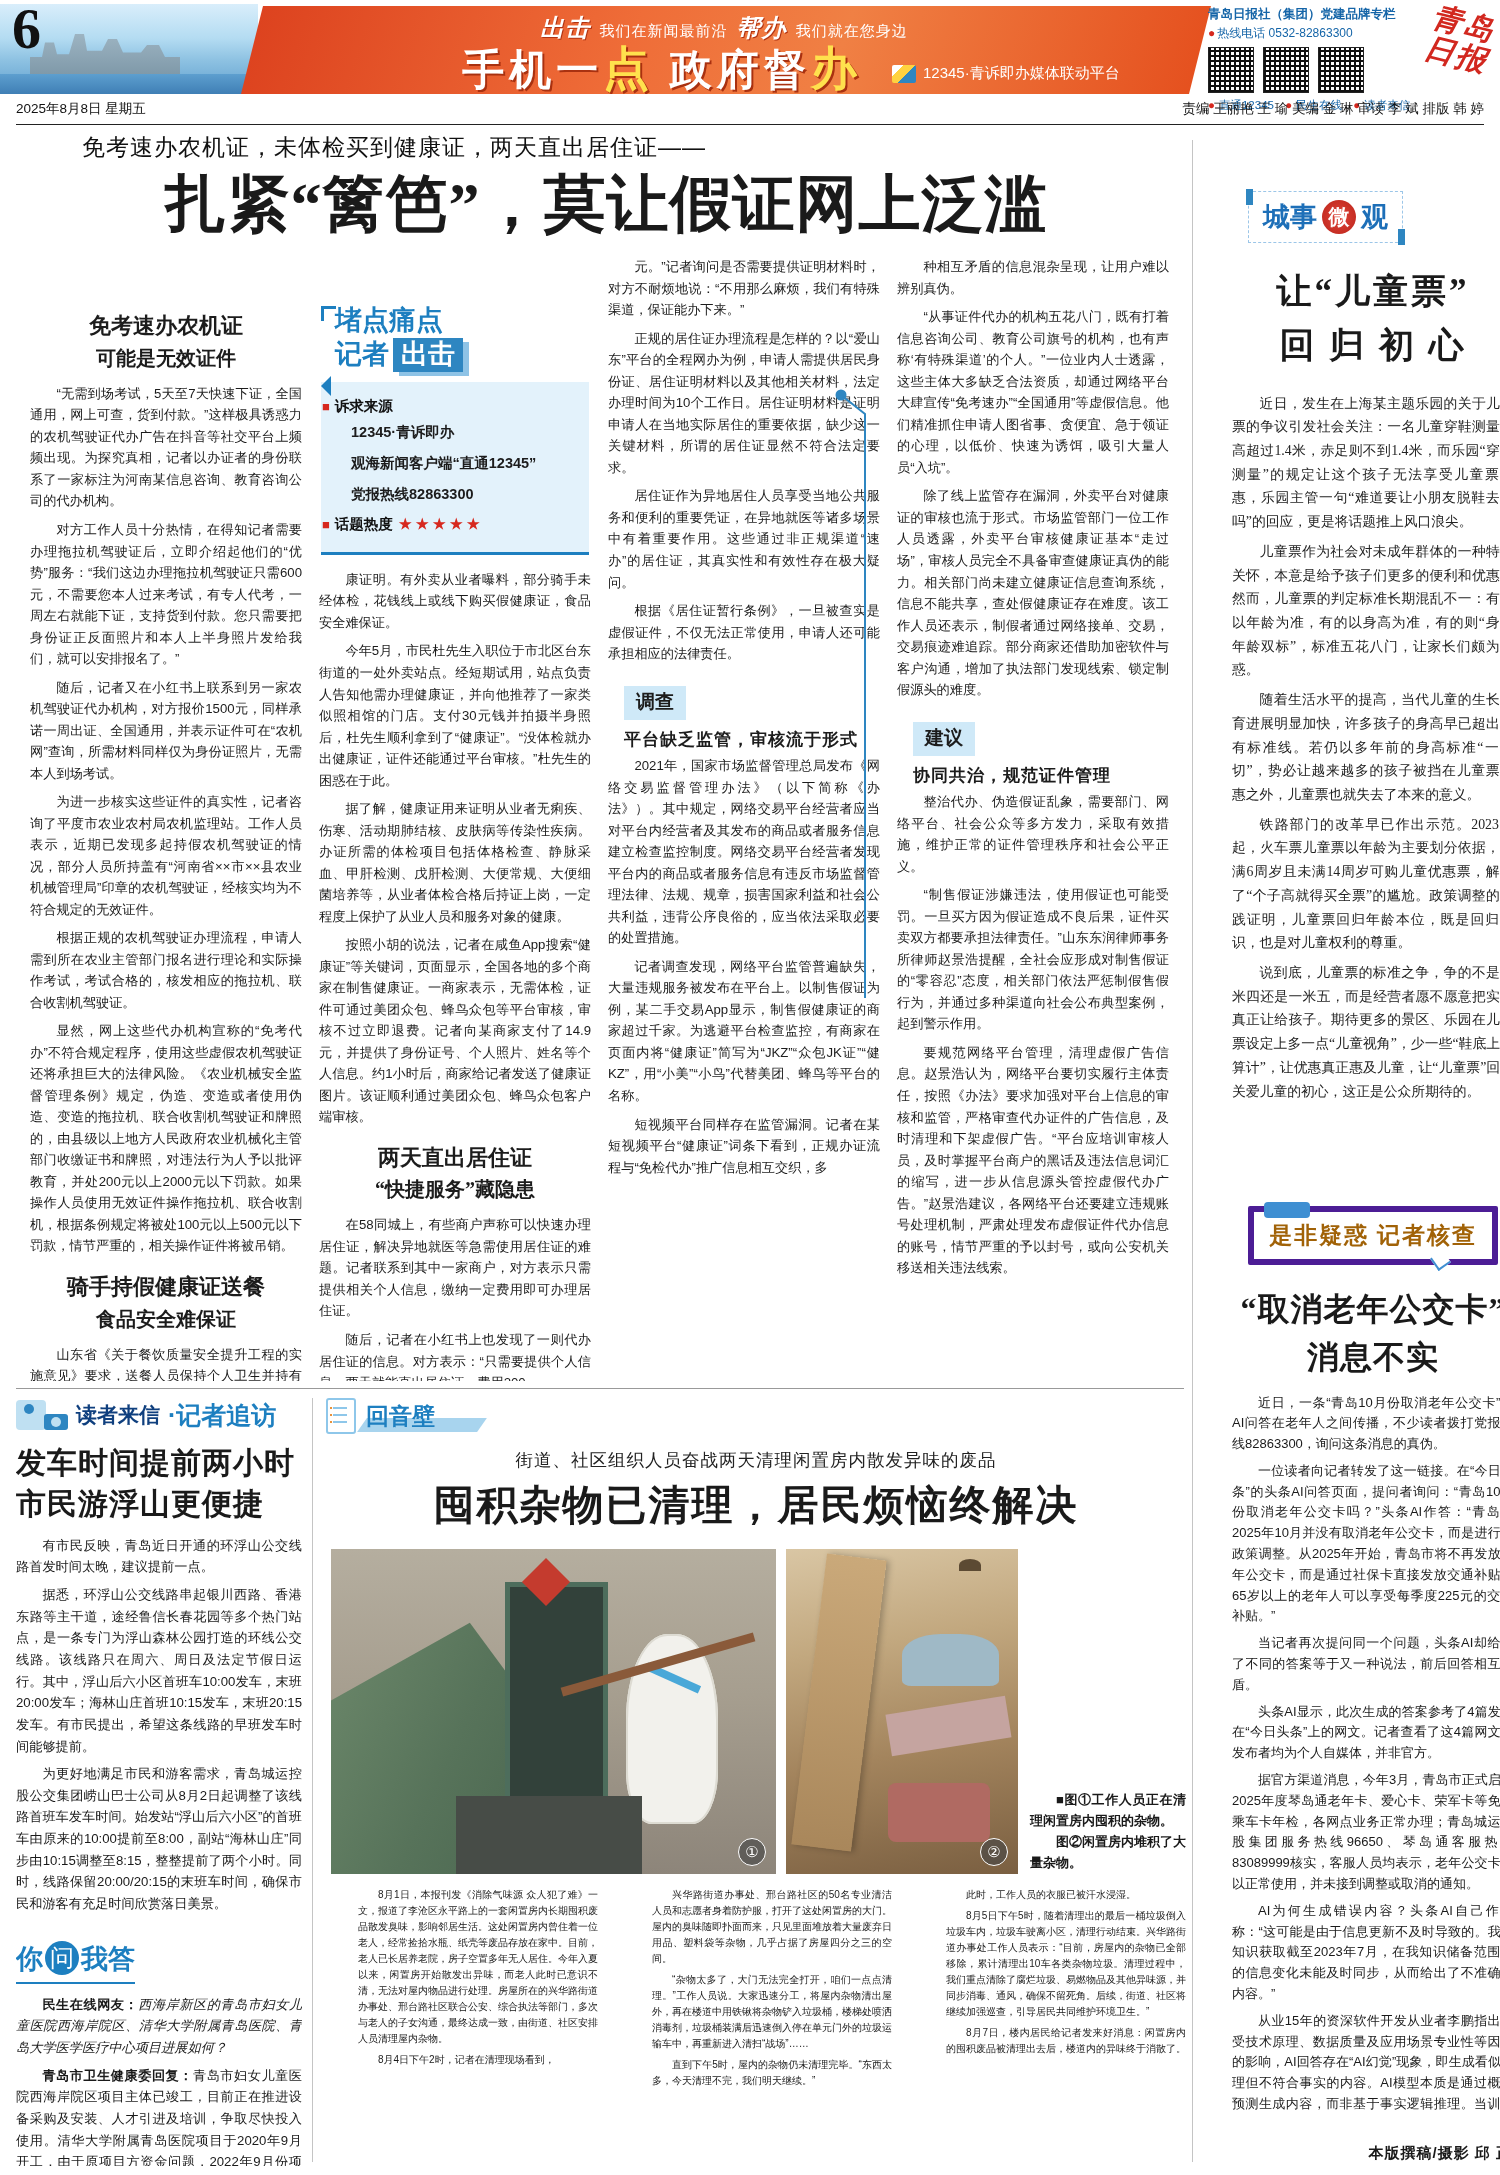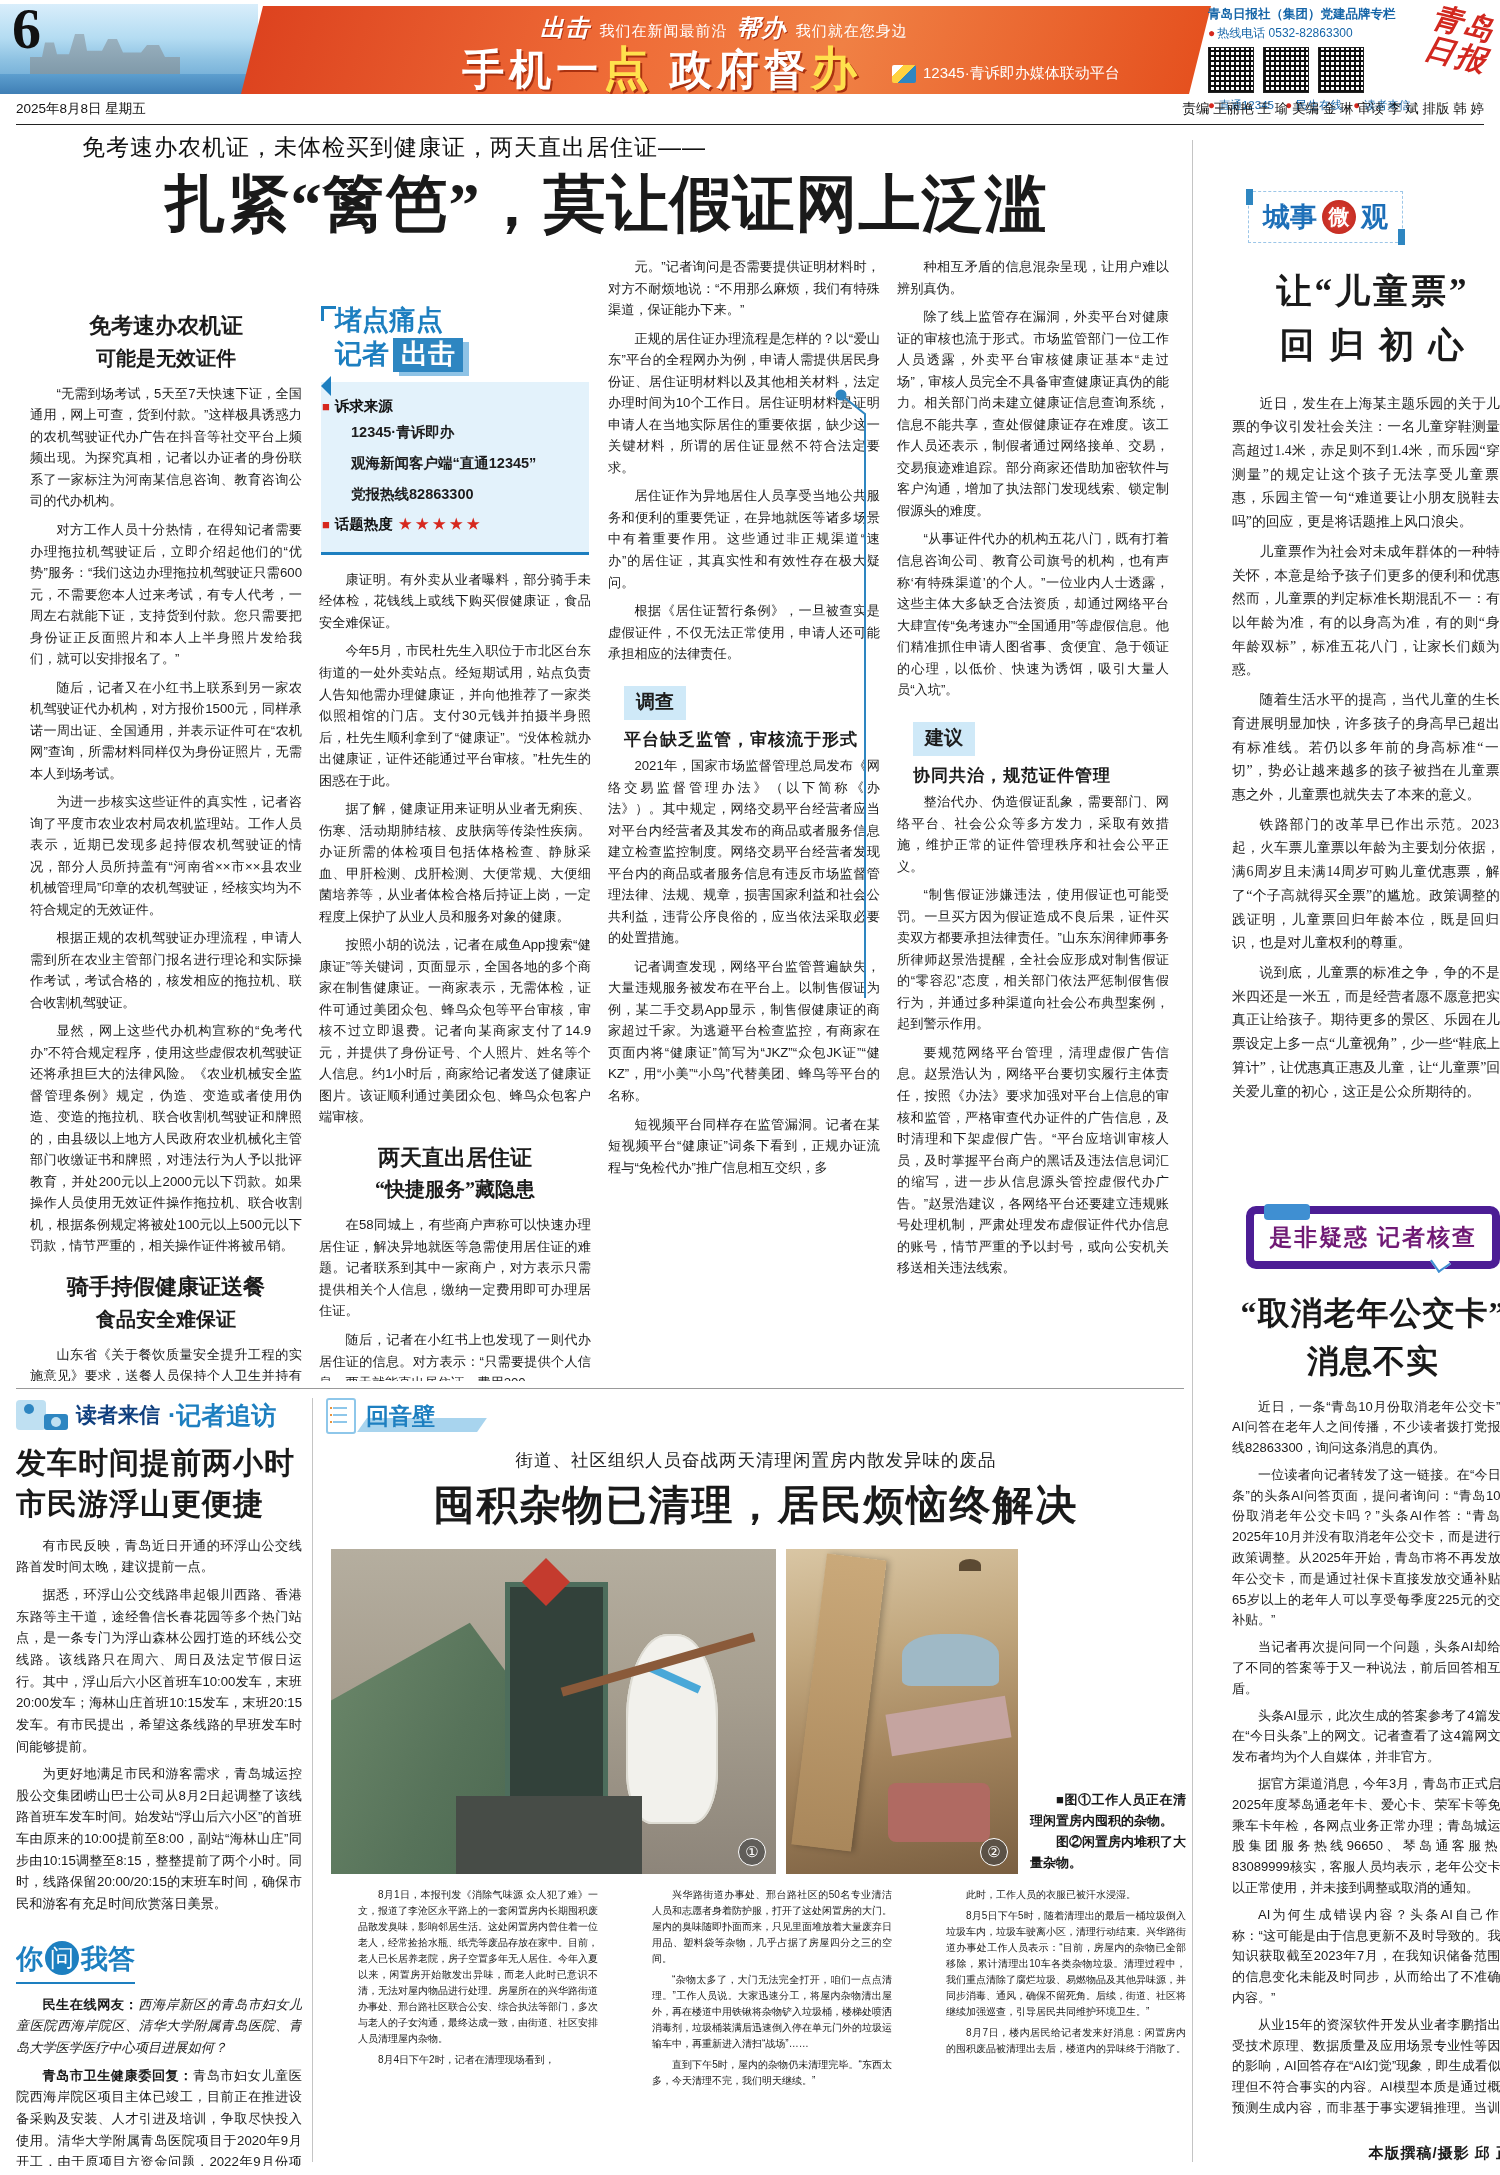--- a/index.html
+++ b/index.html
@@ -149,22 +149,22 @@
   .cv-badge::before{content:"";position:absolute;left:-3px;top:-3px;width:7px;height:16px;background:#2e86c1;}
   .cv-badge::after{content:"";position:absolute;right:-3px;bottom:-3px;width:7px;height:16px;background:#2e86c1;}
   .cv-t{font-family:"Liberation Serif",serif;font-size:27px;font-weight:900;color:#1d6fb8;}
   .cv-circle{display:inline-block;width:34px;height:34px;border-radius:50%;background:radial-gradient(circle,#e0453a 0%,#c22a20 80%);
      color:#fff;text-align:center;line-height:34px;font-size:21px;font-weight:900;margin:0 2px;}
   .cv-headline{text-align:center;font-family:"Liberation Serif",serif;font-size:35px;font-weight:900;
      line-height:1.55;margin:22px 0 18px;letter-spacing:3px;}
   .cv-body{font-family:"Liberation Serif",serif;font-size:13.8px;line-height:1.72;
      text-align:justify;color:#222;height:792px;overflow:hidden;}
   .cv-body p{margin:0 0 6px;text-indent:2em;}
-  .fc-badge{position:relative;width:226px;margin:22px auto 0;border:8px solid #4c1d95;border-radius:10px;
-     padding:8px 6px;text-align:center;color:#701a75;font-weight:900;font-size:23px;
+  .fc-badge{position:relative;width:226px;margin:22px auto 0;border:6px solid #4c1d95;border-radius:2px;
+     padding:8px 6px;text-align:center;color:#a16207;font-weight:900;font-size:23px;
      font-family:"Liberation Serif",serif;letter-spacing:2px;}
   .fc-badge::before{content:"";position:absolute;left:10px;top:-10px;width:46px;height:16px;background:#3f8fd2;border-radius:4px;}
   .fc-badge::after{content:"";position:absolute;right:44px;bottom:-9px;width:13px;height:13px;background:#fff;
      border-right:2px solid #3f8fd2;border-bottom:2px solid #3f8fd2;transform:rotate(55deg);}
   .fc-headline{text-align:center;font-family:"Liberation Serif",serif;font-size:32px;font-weight:900;
      line-height:1.5;margin:20px 0 12px;letter-spacing:1px;}
   .fc-body{font-size:13px;line-height:1.6;text-align:justify;height:722px;overflow:hidden;}
   .fc-body p{margin:0 0 6px;text-indent:2em;}
   .credit{position:absolute;right:2px;bottom:0;font-size:15px;font-weight:700;letter-spacing:1px;}
 </style>
@@ -296,22 +296,22 @@
         <div>
             <p>2021年，国家市场监督管理总局发布《网络交易监督管理办法》（以下简称《办法》）。其中规定，网络交易平台经营者应当对平台内经营者及其发布的商品或者服务信息建立检查监控制度。网络交易平台经营者发现平台内的商品或者服务信息有违反市场监督管理法律、法规、规章，损害国家利益和社会公共利益，违背公序良俗的，应当依法采取必要的处置措施。</p>
             <p>记者调查发现，网络平台监管普遍缺失，大量违规服务被发布在平台上。以制售假证为例，某二手交易App显示，制售假健康证的商家超过千家。为逃避平台检查监控，有商家在页面内将“健康证”简写为“JKZ”“众包JK证”“健KZ”，用“小美”“小鸟”代替美团、蜂鸟等平台的名称。</p>
             <p>短视频平台同样存在监管漏洞。记者在某短视频平台“健康证”词条下看到，正规办证流程与“免检代办”推广信息相互交织，多</p>
           </div>
       </div>
 
       <div class="col">
         <div>
             <p>种相互矛盾的信息混杂呈现，让用户难以辨别真伪。</p>
+            <p>“从事证件代办的机构五花八门，既有打着信息咨询公司、教育公司旗号的机构，也有声称‘有特殊渠道’的个人。”一位业内人士透露，这些主体大多缺乏合法资质，却通过网络平台大肆宣传“免考速办”“全国通用”等虚假信息。他们精准抓住申请人图省事、贪便宜、急于领证的心理，以低价、快速为诱饵，吸引大量人员“入坑”。</p>
             <p>除了线上监管存在漏洞，外卖平台对健康证的审核也流于形式。市场监管部门一位工作人员透露，外卖平台审核健康证基本“走过场”，审核人员完全不具备审查健康证真伪的能力。相关部门尚未建立健康证信息查询系统，信息不能共享，查处假健康证存在难度。该工作人员还表示，制假者通过网络接单、交易，交易痕迹难追踪。部分商家还借助加密软件与客户沟通，增加了执法部门发现线索、锁定制假源头的难度。</p>
-            <p>“从事证件代办的机构五花八门，既有打着信息咨询公司、教育公司旗号的机构，也有声称‘有特殊渠道’的个人。”一位业内人士透露，这些主体大多缺乏合法资质，却通过网络平台大肆宣传“免考速办”“全国通用”等虚假信息。他们精准抓住申请人图省事、贪便宜、急于领证的心理，以低价、快速为诱饵，吸引大量人员“入坑”。</p>
           </div>
         <div class="tag">建议</div>
         <div class="tag-sub">协同共治，规范证件管理</div>
         <div>
             <p>整治代办、伪造假证乱象，需要部门、网络平台、社会公众等多方发力，采取有效措施，维护正常的证件管理秩序和社会公平正义。</p>
             <p>“制售假证涉嫌违法，使用假证也可能受罚。一旦买方因为假证造成不良后果，证件买卖双方都要承担法律责任。”山东东润律师事务所律师赵景浩提醒，全社会应形成对制售假证的“零容忍”态度，相关部门依法严惩制假售假行为，并通过多种渠道向社会公布典型案例，起到警示作用。</p>
             <p>要规范网络平台管理，清理虚假广告信息。赵景浩认为，网络平台要切实履行主体责任，按照《办法》要求加强对平台上信息的审核和监管，严格审查代办证件的广告信息，及时清理和下架虚假广告。“平台应培训审核人员，及时掌握平台商户的黑话及违法信息词汇的缩写，进一步从信息源头管控虚假代办广告。”赵景浩建议，各网络平台还要建立违规账号处理机制，严肃处理发布虚假证件代办信息的账号，情节严重的予以封号，或向公安机关移送相关违法线索。</p>
           </div>
       </div>
     </div>

